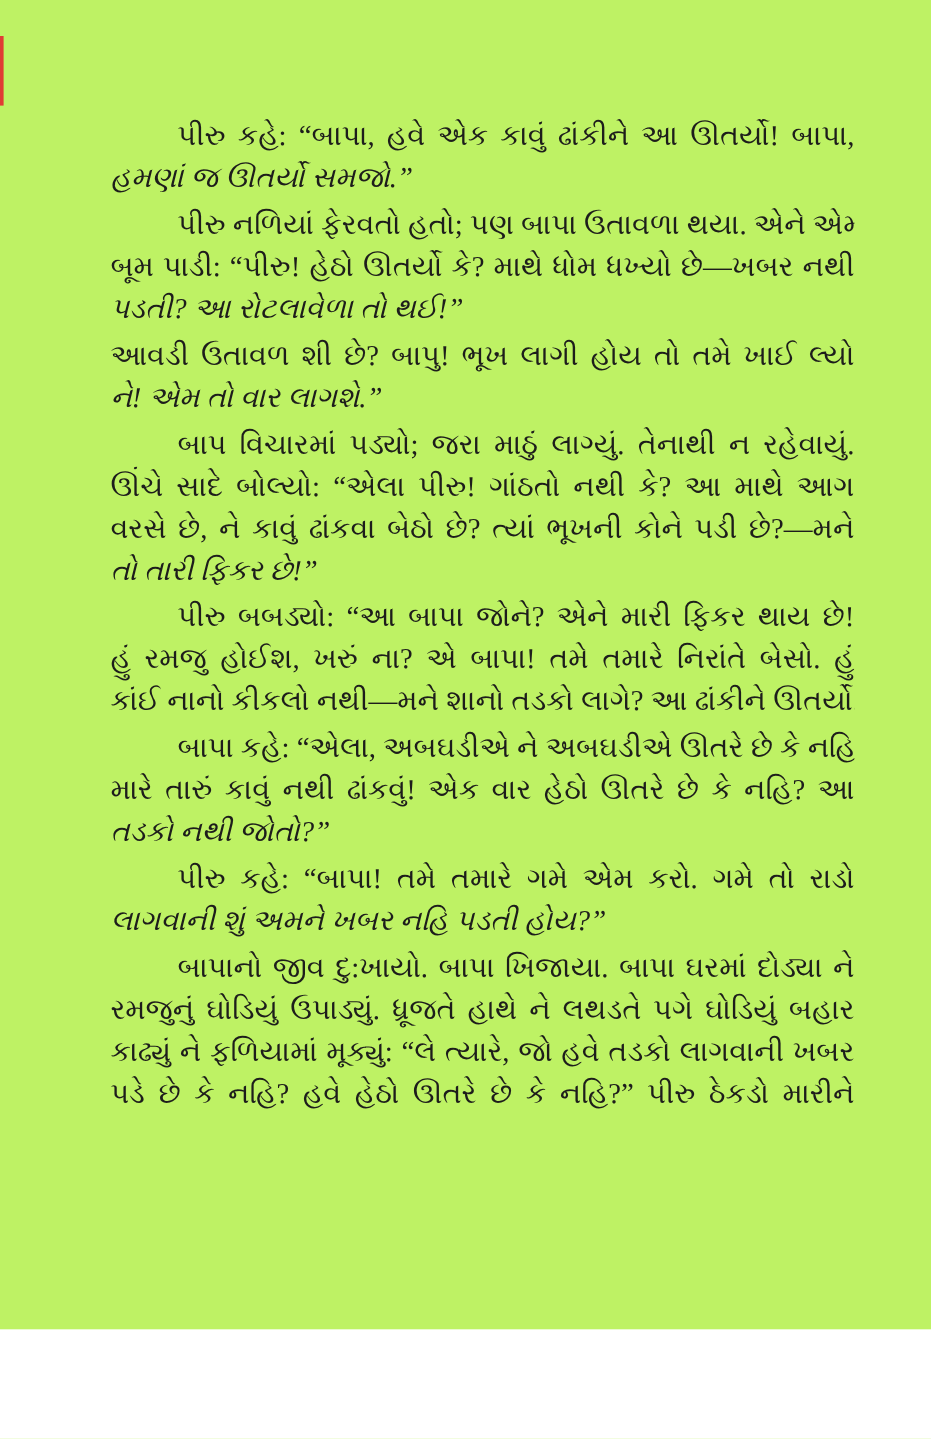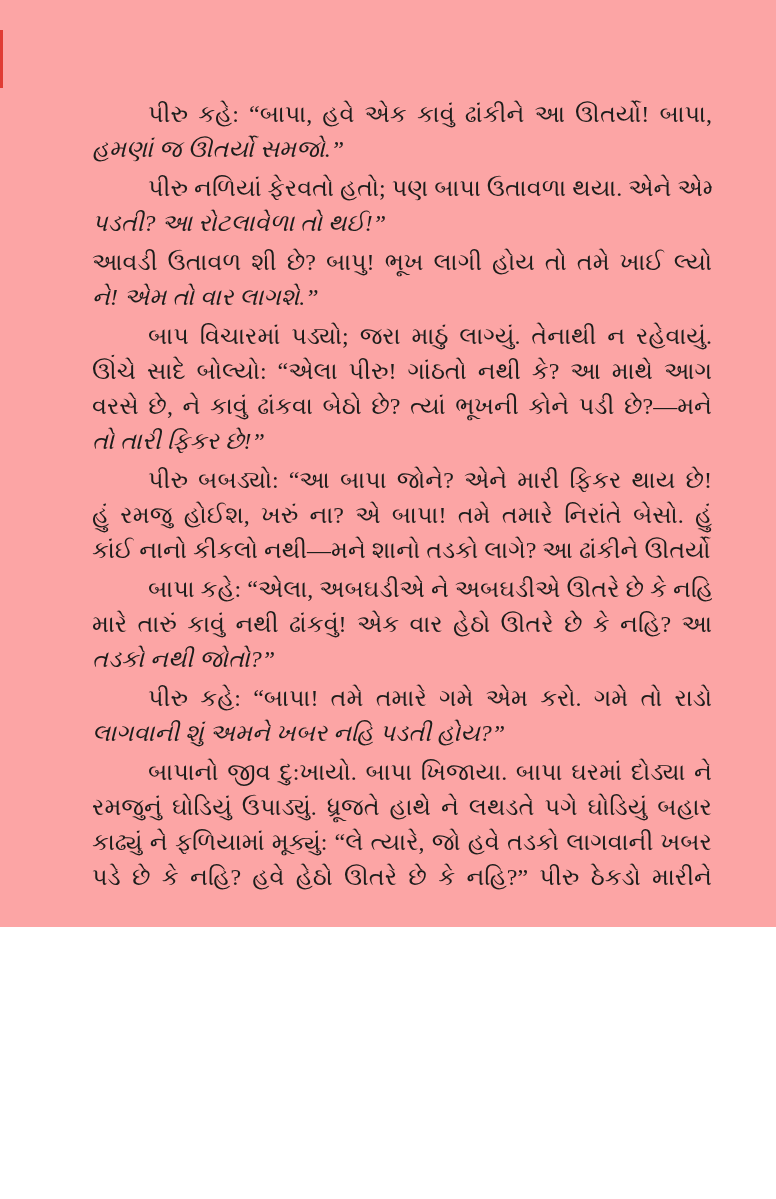--- a/index.html
+++ b/index.html
@@ -1,20 +1,20 @@
 <!DOCTYPE html>
 <html><head>
 <meta charset="utf-8">
 <style>
   html, body { margin: 0; padding: 0; background: #ffffff; }
   .page {
     position: relative;
     width: 776px;
-    height: 927px;
-    background: #fca5a5;
+    height: 1108px;
+    background: #bef264;
     overflow: hidden;
     font-family: "Liberation Serif", "DejaVu Serif", serif;
   }
   .edge-mark {
     position: absolute;
     left: 0; top: 30px;
     width: 3px; height: 58px;
     background: #e03c34;
   }
   .text-block {
@@ -64,20 +64,21 @@
 
   <div class="text-block">
 
     <div class="para">
       <div class="line first">પીરુ કહે: “બાપા, હવે એક કાવું ઢાંકીને આ ઊતર્યો! બાપા,</div>
       <div class="line short">હમણાં જ ઊતર્યો સમજો.”</div>
     </div>
 
     <div class="para">
       <div class="line first">પીરુ નળિયાં ફેરવતો હતો; પણ બાપા ઉતાવળા થયા. એને એમ</div>
+      <div class="line">બૂમ પાડી: “પીરુ! હેઠો ઊતર્યો કે? માથે ધોમ ધખ્યો છે—ખબર નથી</div>
       <div class="line short">પડતી? આ રોટલાવેળા તો થઈ!”</div>
     </div>
 
     <div class="para">
       <div class="line">આવડી ઉતાવળ શી છે? બાપુ! ભૂખ લાગી હોય તો તમે ખાઈ લ્યો</div>
       <div class="line short">ને! એમ તો વાર લાગશે.”</div>
     </div>
 
     <div class="para">
       <div class="line first">બાપ વિચારમાં પડ્યો; જરા માઠું લાગ્યું. તેનાથી ન રહેવાયું.</div>

